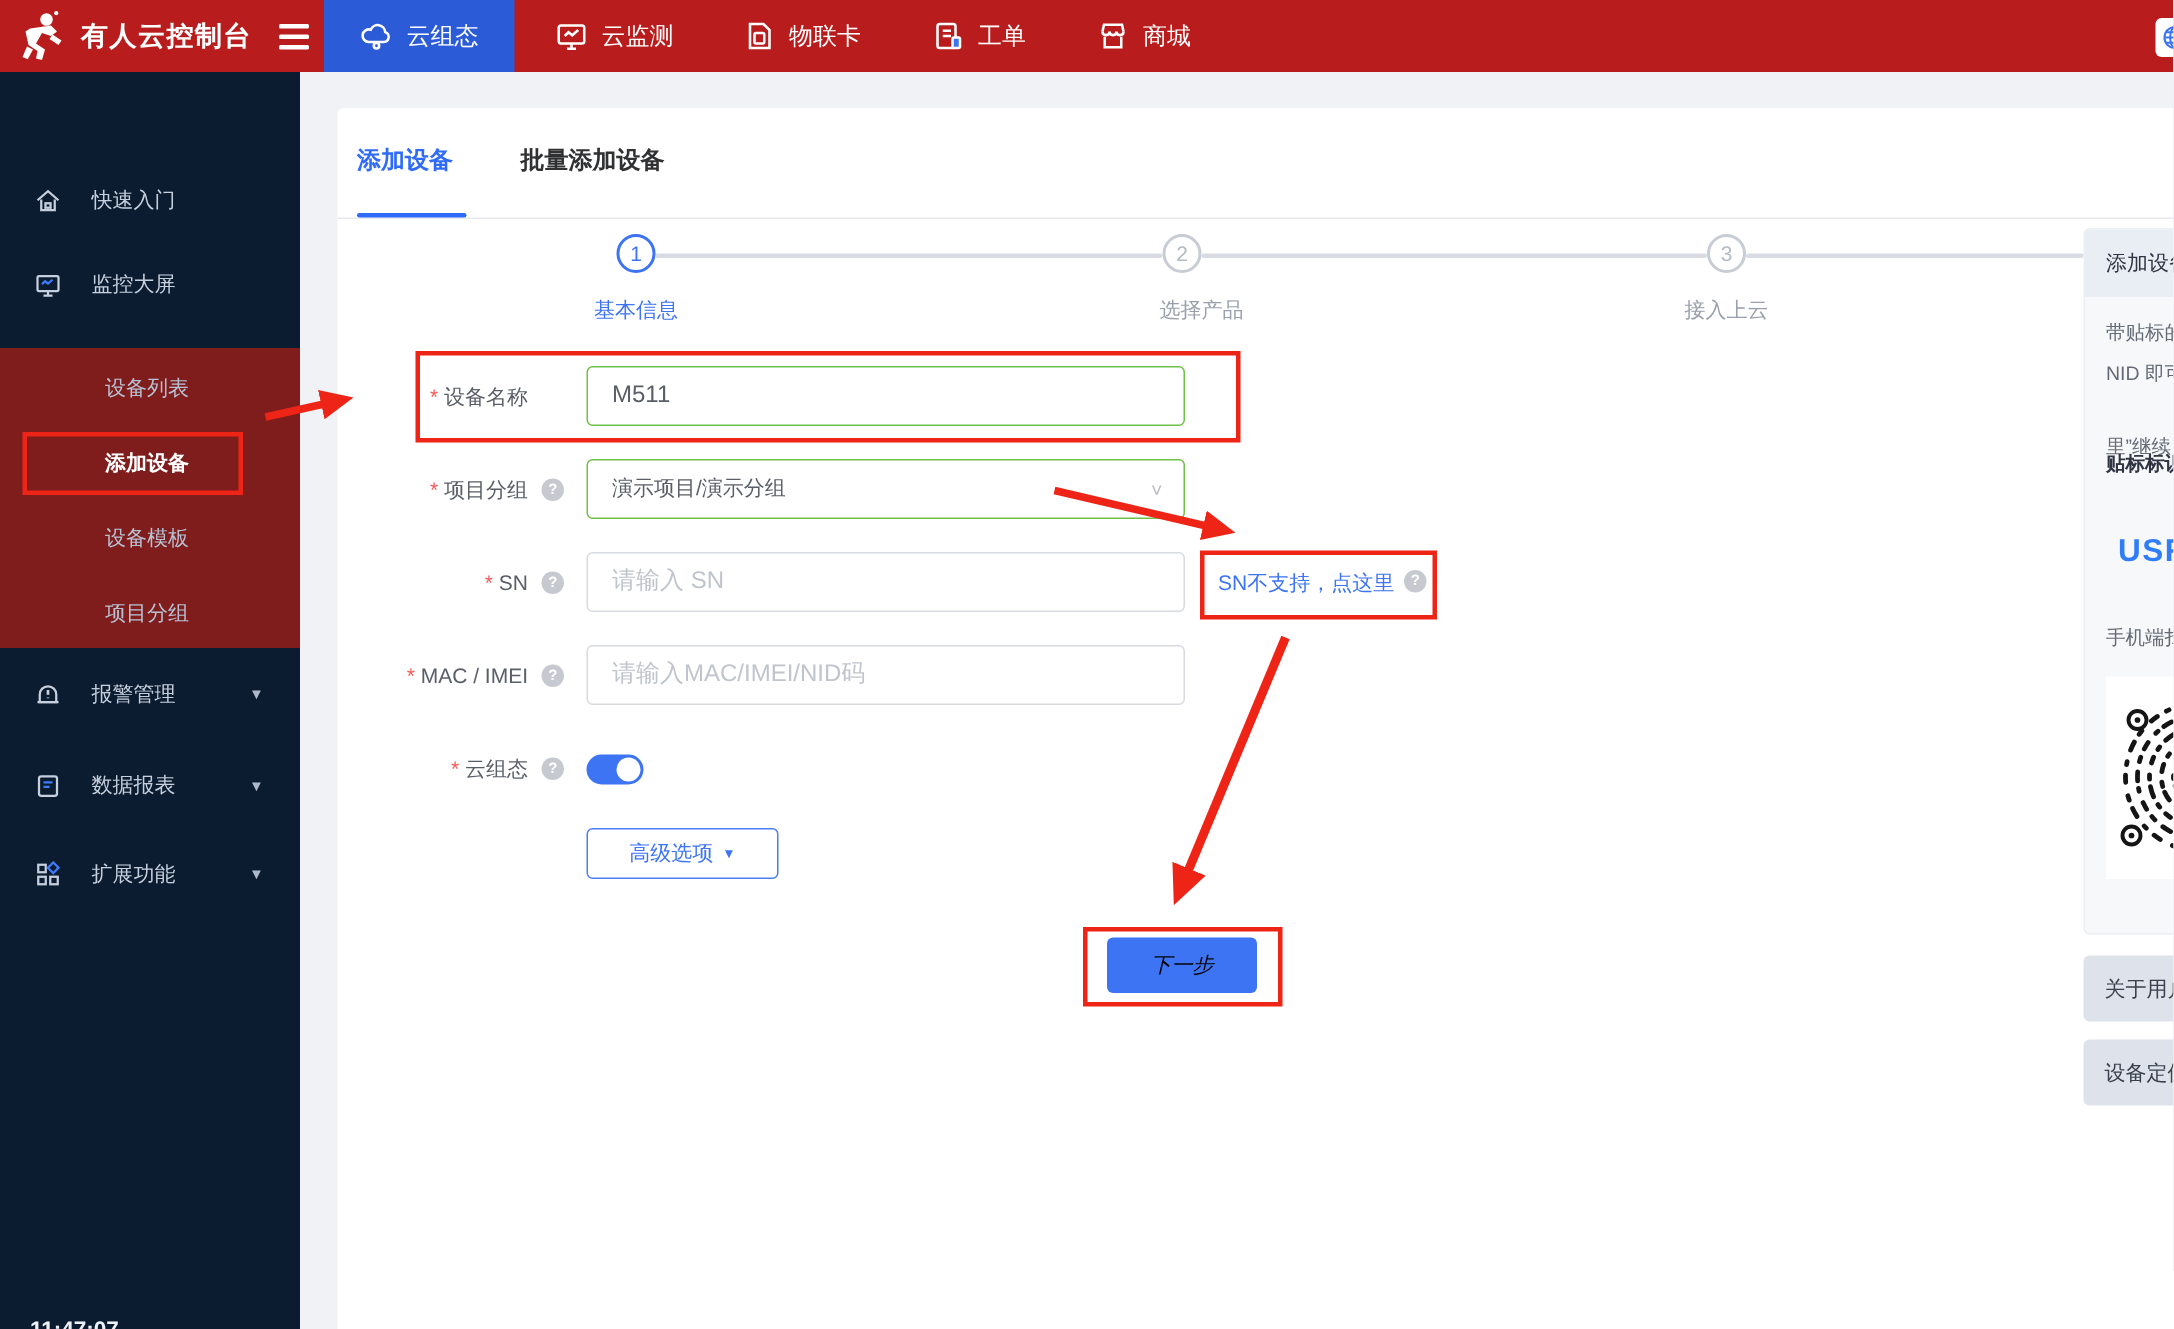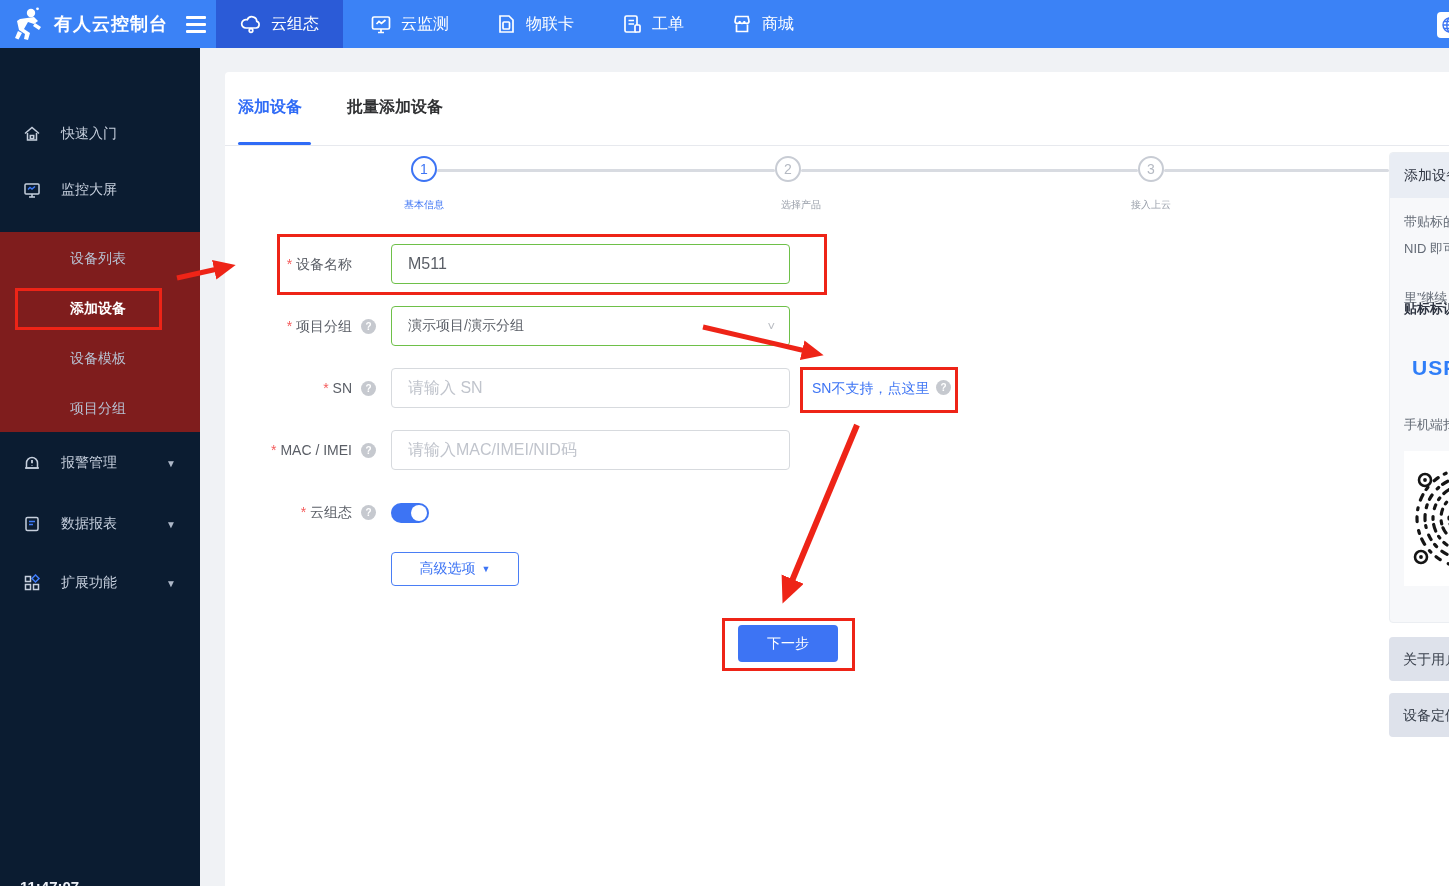--- a/index.html
+++ b/index.html
@@ -1,21 +1,21 @@
 <!DOCTYPE html>
 <html><head>
 <meta charset="utf-8">
 <style>
   html,body{margin:0;padding:0;background:#e9ebee;}
   .stage{position:relative;width:1449px;height:886px;overflow:hidden;
          background:#f0f2f5;font-family:"Liberation Sans","DejaVu Sans",sans-serif;
          -webkit-font-smoothing:antialiased;}
 
   
-  .topbar{position:absolute;left:0;top:0;width:1449px;height:48px;background:#3b82f6;z-index:5;}
+  .topbar{position:absolute;left:0;top:0;width:1449px;height:48px;background:#b91c1c;z-index:5;}
   .logo-wrap{position:absolute;left:14px;top:7px;display:flex;align-items:center;gap:10px;}
   .logo-title{color:#fff;font-size:18px;font-weight:bold;letter-spacing:1px;}
   .burger{display:inline-block;margin-left:8px;cursor:pointer;}
   .burger i{display:block;width:20px;height:3px;background:#fff;margin:4px 0;border-radius:1px;}
   .nav-item{position:absolute;top:0;height:48px;display:flex;align-items:center;gap:9px;
             color:#fff;font-size:16px;cursor:pointer;}
   .nav-item.active{background:#2B5BD7;justify-content:center;}
   .nav-icon{display:inline-flex;width:22px;height:22px;align-items:center;justify-content:center;}
   .lang-chip{position:absolute;left:1437px;top:12px;width:26px;height:26px;background:#fff;
              border-radius:4px;display:flex;align-items:center;justify-content:center;}
@@ -42,21 +42,21 @@
   .tab.active{color:#2F6BF6;}
   .tab-underline{position:absolute;left:13px;top:70px;width:73px;height:3px;background:#2F6BF6;border-radius:2px;}
 
   
   .step-line{position:absolute;height:3px;background:#d8dbe1;border-radius:2px;top:97px;}
   .step-circle{position:absolute;top:84px;width:26px;height:26px;border-radius:50%;
                border:2px solid #c8ccd4;background:#fff;box-sizing:border-box;
                display:flex;align-items:center;justify-content:center;
                font-size:14px;color:#b4b9c2;}
   .step-circle.active{border-color:#3D74F4;color:#3D74F4;}
-  .step-label{position:absolute;top:126px;width:120px;text-align:center;font-size:10px;color:#9aa0ab;}
+  .step-label{position:absolute;top:126px;width:120px;text-align:center;font-size:14px;color:#9aa0ab;}
   .step-label.active{color:#3D74F4;}
 
   
   .flabel{position:absolute;width:180px;text-align:right;font-size:14px;color:#5a5e66;line-height:40px;}
   .req::before{content:"* ";color:#f45b5b;}
   .qmark{position:absolute;width:15px;height:15px;border-radius:50%;background:#c6c9cf;color:#fff;
          font-size:10px;font-weight:bold;display:flex;align-items:center;justify-content:center;}
   .tinput{position:absolute;width:399px;height:40px;box-sizing:border-box;border:1px solid #d7dade;
           border-radius:4px;padding:0 16px;font-size:16px;color:#5a5e66;outline:none;background:#fff;
           font-family:"Liberation Sans","DejaVu Sans",sans-serif;}
@@ -67,21 +67,21 @@
              font-size:14px;color:#5a5e66;cursor:pointer;}
   .selectbox .chev{position:absolute;right:14px;color:#b9bcc2;font-size:13px;}
   .side-link{position:absolute;font-size:14px;color:#3D74F4;cursor:pointer;}
   .toggle{position:absolute;width:38px;height:20px;border-radius:10px;background:#3D74F4;cursor:pointer;}
   .toggle .knob{position:absolute;right:2px;top:2px;width:16px;height:16px;border-radius:50%;background:#fff;}
   .adv-btn{position:absolute;width:128px;height:34px;box-sizing:border-box;border:1px solid #4a7ef5;
            border-radius:4px;background:#fff;color:#3D74F4;font-size:14px;cursor:pointer;
            display:flex;align-items:center;justify-content:center;gap:6px;}
   .adv-btn .dcaret{font-size:9px;}
   .next-btn{position:absolute;width:100px;height:37px;background:#3D74F4;border:none;border-radius:4px;
-            color:#ffffff;font-size:14px;cursor:pointer;}
+            color:#000000;font-size:14px;cursor:pointer;font-style:italic;}
 
   
   .help-panel{position:absolute;left:1389px;top:152px;width:310px;height:471px;background:#f7f8fa;
               border:1px solid #ebeef2;border-radius:4px;box-sizing:border-box;z-index:8;overflow:hidden;}
   .hp-header{position:absolute;left:0;top:0;width:100%;height:45px;background:#e9edf4;
              font-size:14px;color:#2f3542;line-height:45px;padding-left:14px;box-sizing:border-box;}
   .hp-line{position:absolute;left:14px;font-size:13px;color:#646b76;white-space:nowrap;}
   .hp-bold{font-weight:bold;color:#2f3542;}
   .hp-brand{position:absolute;left:22px;font-size:21px;font-weight:bold;color:#2F7EF8;letter-spacing:1px;}
   .qr-box{position:absolute;left:14px;top:298px;width:120px;height:135px;background:#fff;}

